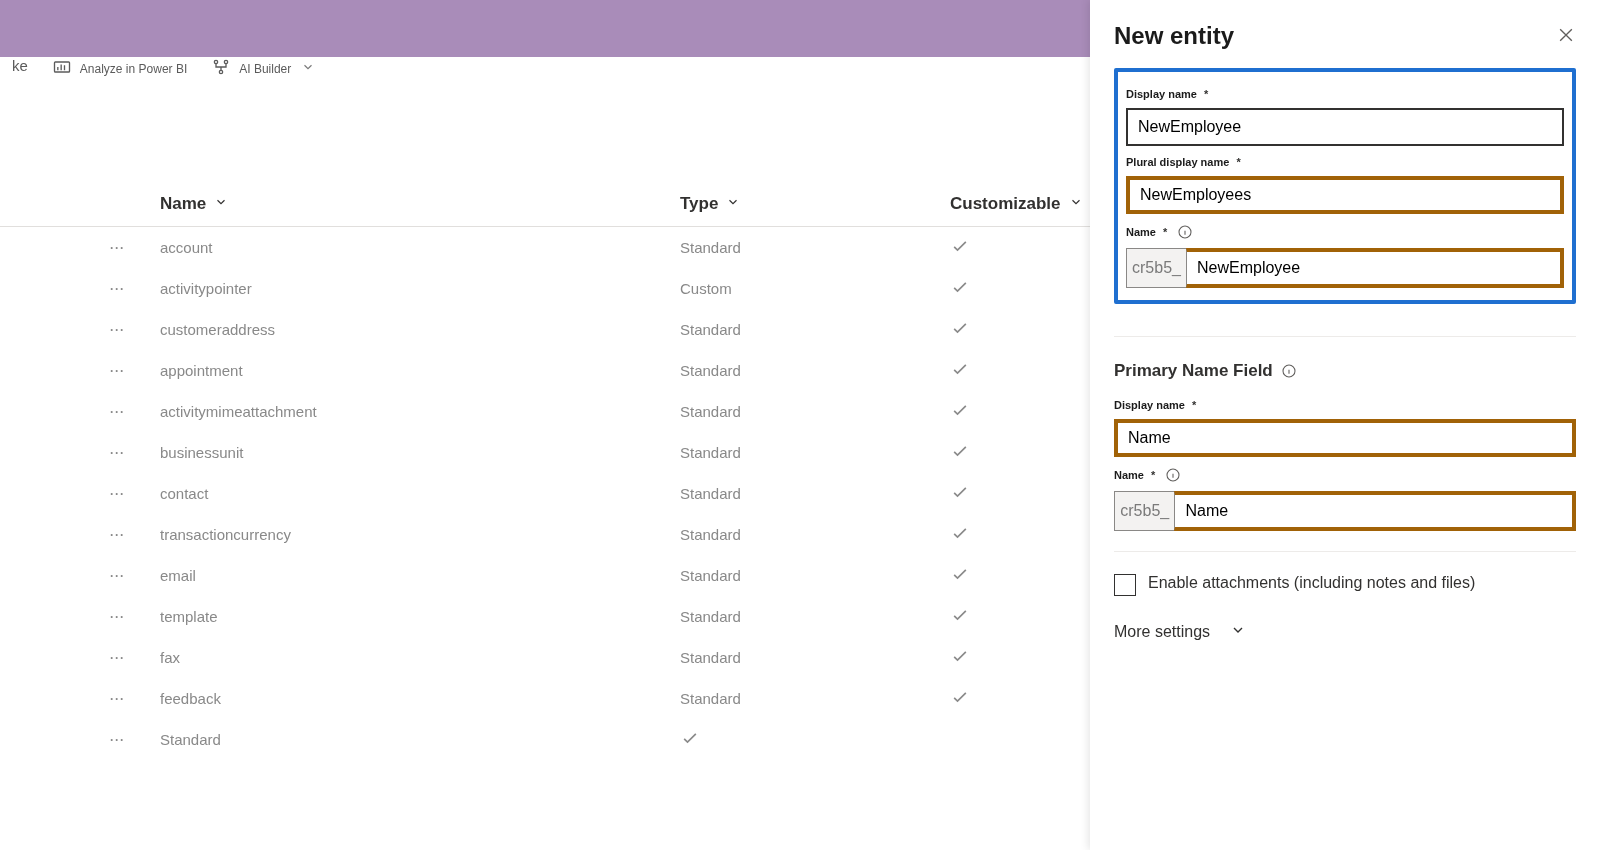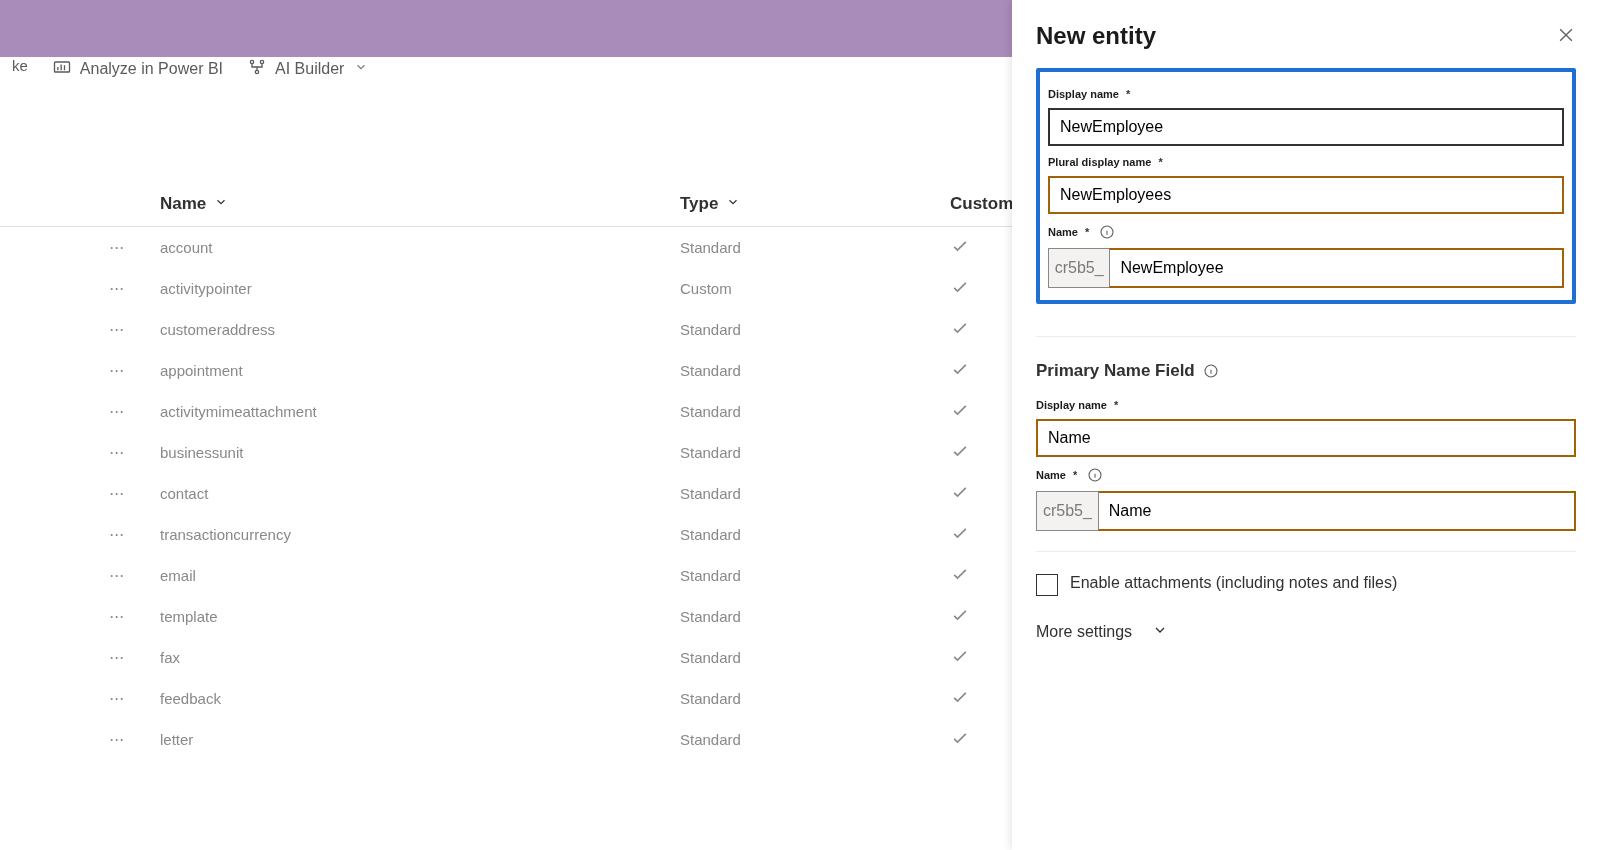--- a/index.html
+++ b/index.html
@@ -23,21 +23,21 @@
     
     .command-bar {
       height: 57px;
       display: flex;
       align-items: flex-start;
       gap: 24px;
       padding: 0 12px;
       color: #5b5b5b;
       background: #fff;
     }
-    .cmd-item { display: inline-flex; align-items: center; gap: 8px; cursor: pointer; font-size: 16px; color: #5b5b5b; }
+    .cmd-item { display: inline-flex; align-items: center; gap: 8px; cursor: pointer; font-size: 12px; color: #5b5b5b; }
     .cmd-item svg { width: 20px; height: 20px; stroke: #5b5b5b; fill: none; }
     .chev { margin-left: 2px; }
     .chev svg { width: 14px; height: 14px; stroke: #7a7a7a; fill: none; }
 
     
     .content {
       padding-top: 80px;
     }
 
     
@@ -57,21 +57,21 @@
     .th .chev svg { width: 14px; height: 14px; stroke: #323130; }
     .trow { height: 41px; color: #898989; }
     .more-cell { text-align: left; padding-left: 110px; color: #898989; cursor: pointer; letter-spacing: 1px; font-weight: bold; font-size: 12px;}
     .check svg { width: 20px; height: 20px; stroke: #8a8a8a; fill: none; }
     .thead .spacer {}
 
     
     .panel {
       position: absolute;
       right: 0; top: 0;
-      width: 588px;
+      width: 510px;
       height: 100%;
       background: #fff;
       box-shadow: -2px 0 8px rgba(0,0,0,.1);
       padding: 22px 24px 16px 24px;
       display: flex;
       flex-direction: column;
     }
     .panel-header {
       display: flex; align-items: center; justify-content: space-between;
       margin-bottom: 18px;
@@ -86,21 +86,21 @@
       padding: 6px 8px 12px 8px;
       margin-bottom: 12px;
     }
     .field-label { font-weight: 600; font-size: 11px; margin: 10px 0 8px; color: #1b1b1b; display:flex; align-items:center; gap:10px;}
     .req { color: #323130; margin-left: 4px; }
     .info-icon { display:inline-flex; }
     .info-icon svg { width:16px; height:16px; stroke:#605e5c; fill:none;}
     .text-input {
       width: 100%;
       height: 38px;
-      border: 2px solid #a16207;
+      border: 4px solid #a16207;
       padding: 6px 10px;
       font-size: 16px;
       outline: none;
       background: #fff;
     }
     .text-input.focus { border: 2px solid #323130; }
     .prefixed { display: flex; }
     .prefix-box {
       width: 70px; height: 40px;
       background: #f3f2f1;
@@ -287,21 +287,20 @@
         <div class="trow">
           <div class="more-cell">···</div>
           <div>feedback</div>
           <div>Standard</div>
           <div class="check"><span><svg viewBox="0 0 24 24" stroke-width="2">
                 <path d="M5 13l4 4 10-10"></path>
               </svg></span></div>
         </div>
         <div class="trow">
           <div class="more-cell">···</div>
-          <div>letter</div>
           <div>Standard</div>
           <div class="check"><span><svg viewBox="0 0 24 24" stroke-width="2">
                 <path d="M5 13l4 4 10-10"></path>
               </svg></span></div>
         </div>
       </div>
   </div>
 </div>
 
 <div class="panel">

